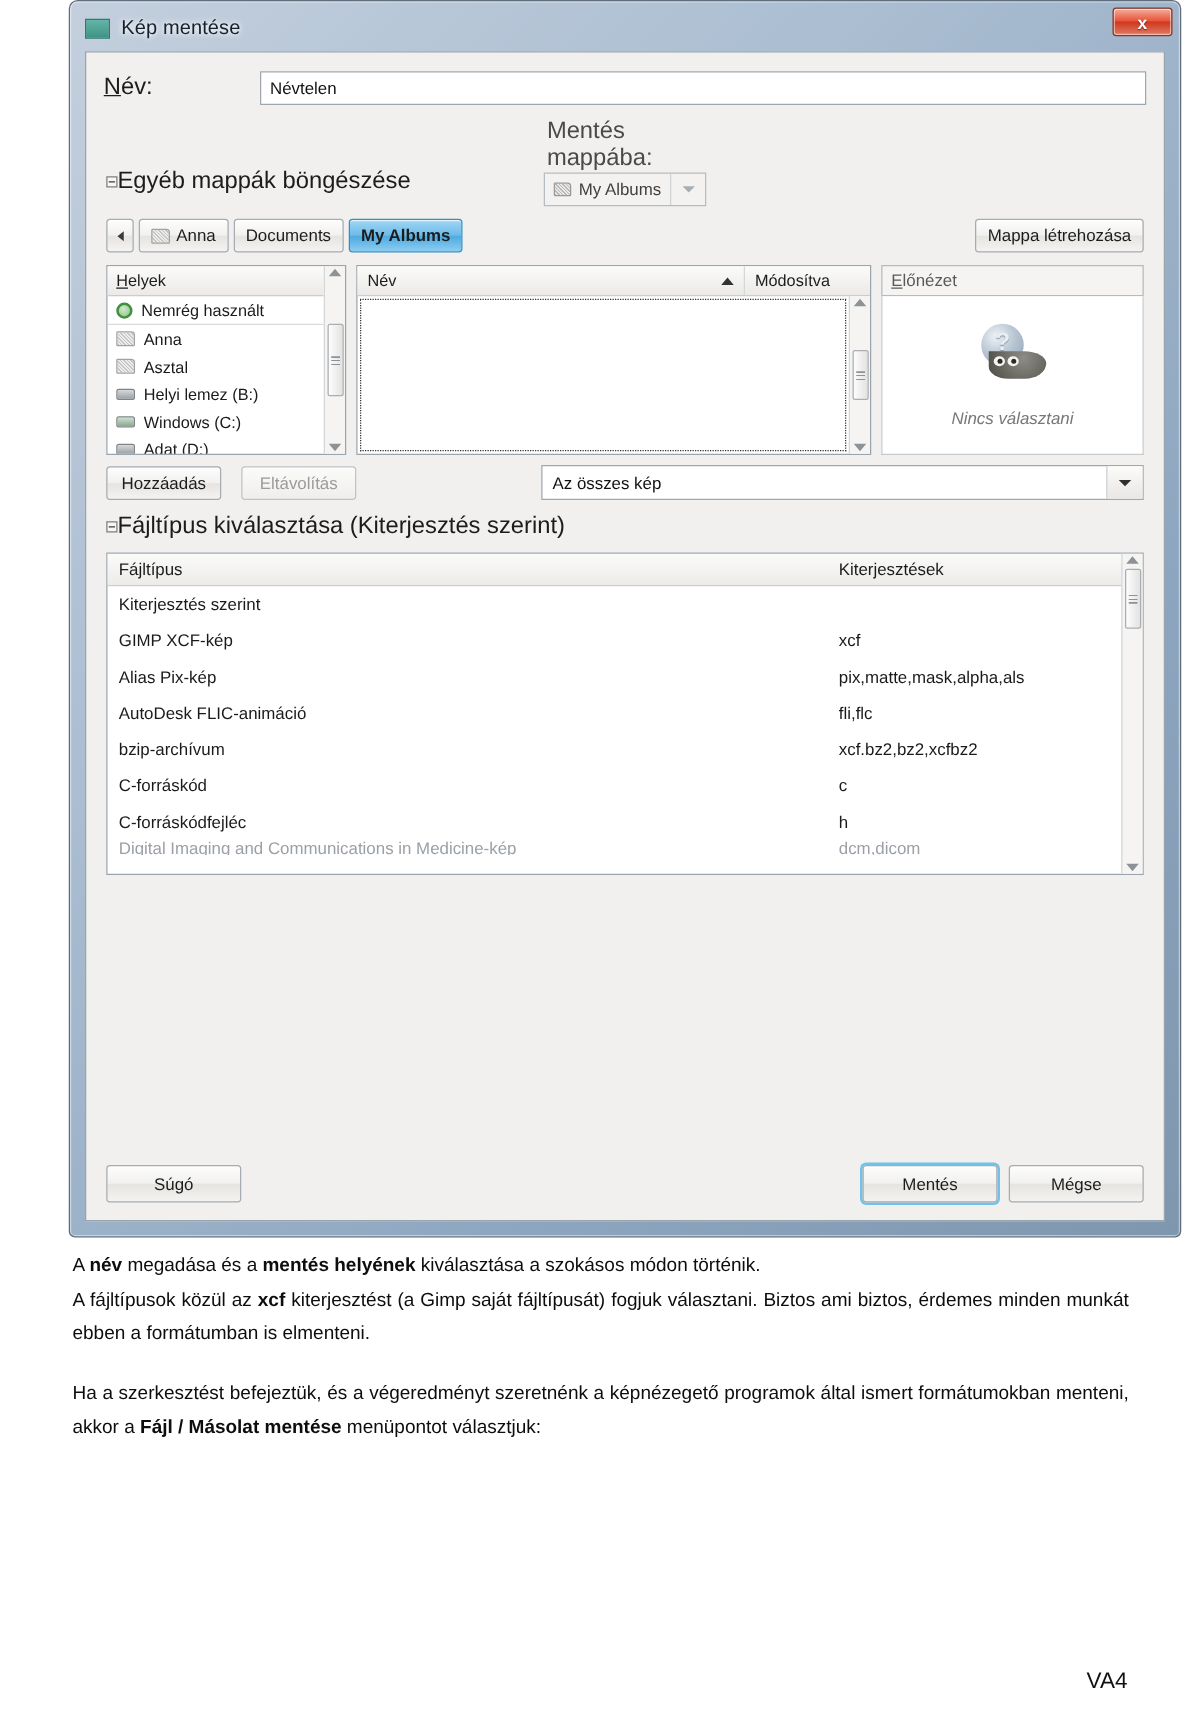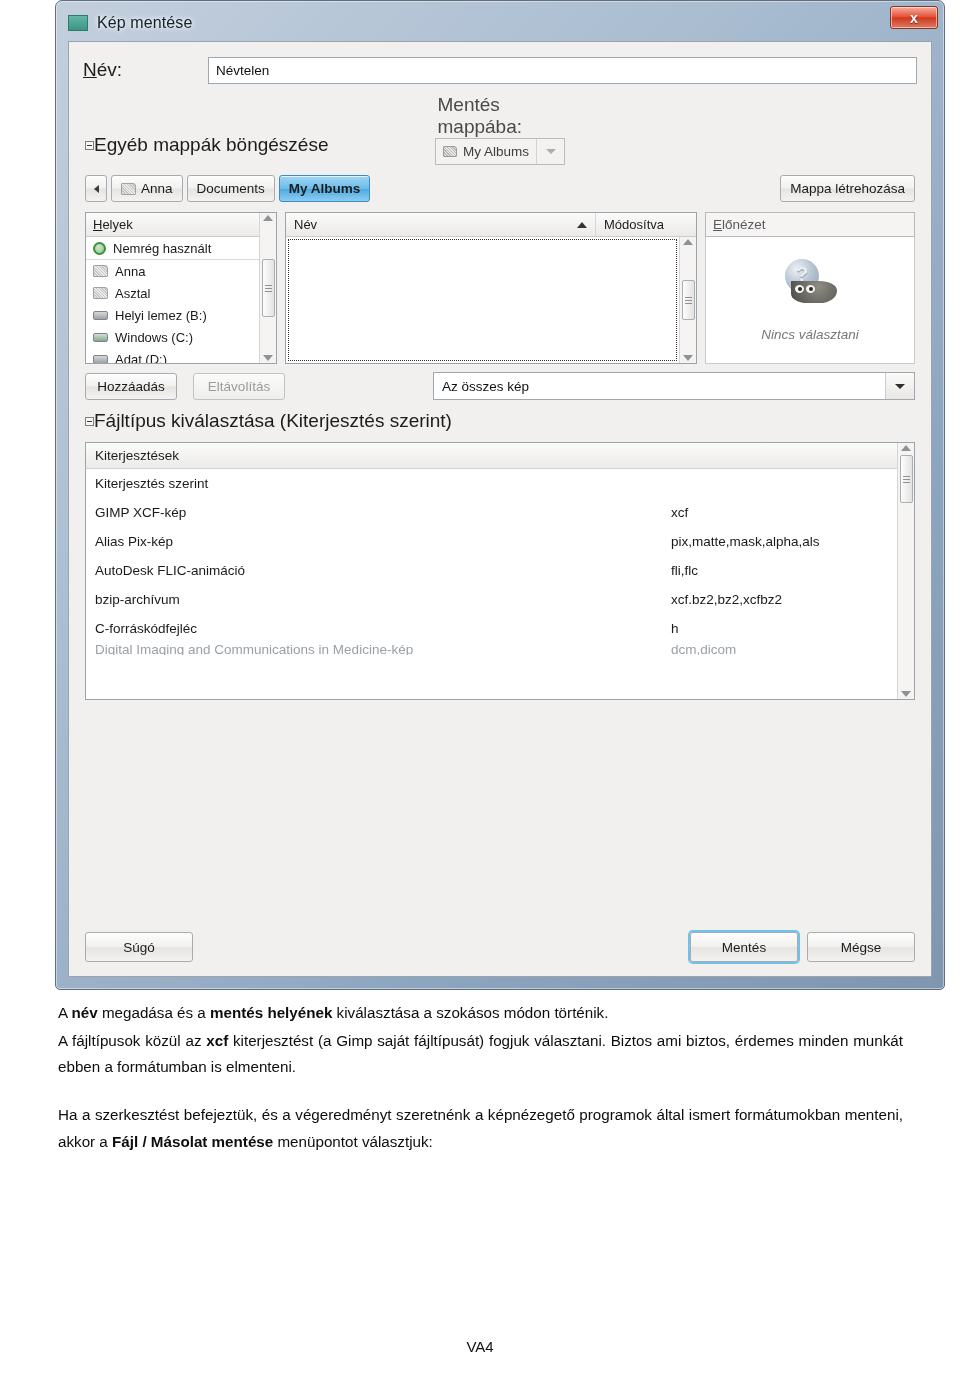--- a/index.html
+++ b/index.html
@@ -308,23 +308,23 @@
   .doc p {
     margin: 0 0 2px 0;
     font-size: 15.2px; line-height: 1.72;
     color: #0d0d0d; text-align: justify;
   }
   .doc p.gap { margin-top: 22px; }
   .doc b { font-weight: bold; }
 
   .footer {
     position: absolute; left: 0; bottom: 24px; width: 960px;
-    display: flex; justify-content: center;
+    display: flex; justify-content: flex-end;
     padding: 0 58px;
-    font-size: 15px; color: #111;
+    font-size: 18px; color: #111;
   }
 </style>
 </head>
 <body>
 
 <div class="shot">
   <div class="shot-inner">
 
     <div class="titlebar">
       <div class="win-icon"></div>
@@ -466,20 +466,21 @@
       </div>
 
       <div class="expander" style="top:368px;">
         <span class="exp-box"></span>
         <span class="lbl">Fájltípus kiválasztása (Kiterjesztés szerint)</span>
       </div>
 
       <div class="ft-table">
         <div class="ft-main">
           <div class="ft-head">
+            <div class="c1">Fájltípus</div>
             <div class="c2">Kiterjesztések</div>
           </div>
           <div class="ft-row">
             <div class="c1">Kiterjesztés szerint</div>
             <div class="c2"></div>
           </div>
           <div class="ft-row">
             <div class="c1">GIMP XCF-kép</div>
             <div class="c2">xcf</div>
           </div>
@@ -487,20 +488,24 @@
             <div class="c1">Alias Pix-kép</div>
             <div class="c2">pix,matte,mask,alpha,als</div>
           </div>
           <div class="ft-row">
             <div class="c1">AutoDesk FLIC-animáció</div>
             <div class="c2">fli,flc</div>
           </div>
           <div class="ft-row">
             <div class="c1">bzip-archívum</div>
             <div class="c2">xcf.bz2,bz2,xcfbz2</div>
+          </div>
+          <div class="ft-row">
+            <div class="c1">C-forráskód</div>
+            <div class="c2">c</div>
           </div>
           <div class="ft-row">
             <div class="c1">C-forráskódfejléc</div>
             <div class="c2">h</div>
           </div>
           <div class="ft-row clipped">
             <div class="c1">Digital Imaging and Communications in Medicine-kép</div>
             <div class="c2">dcm,dicom</div>
           </div>
         </div>

